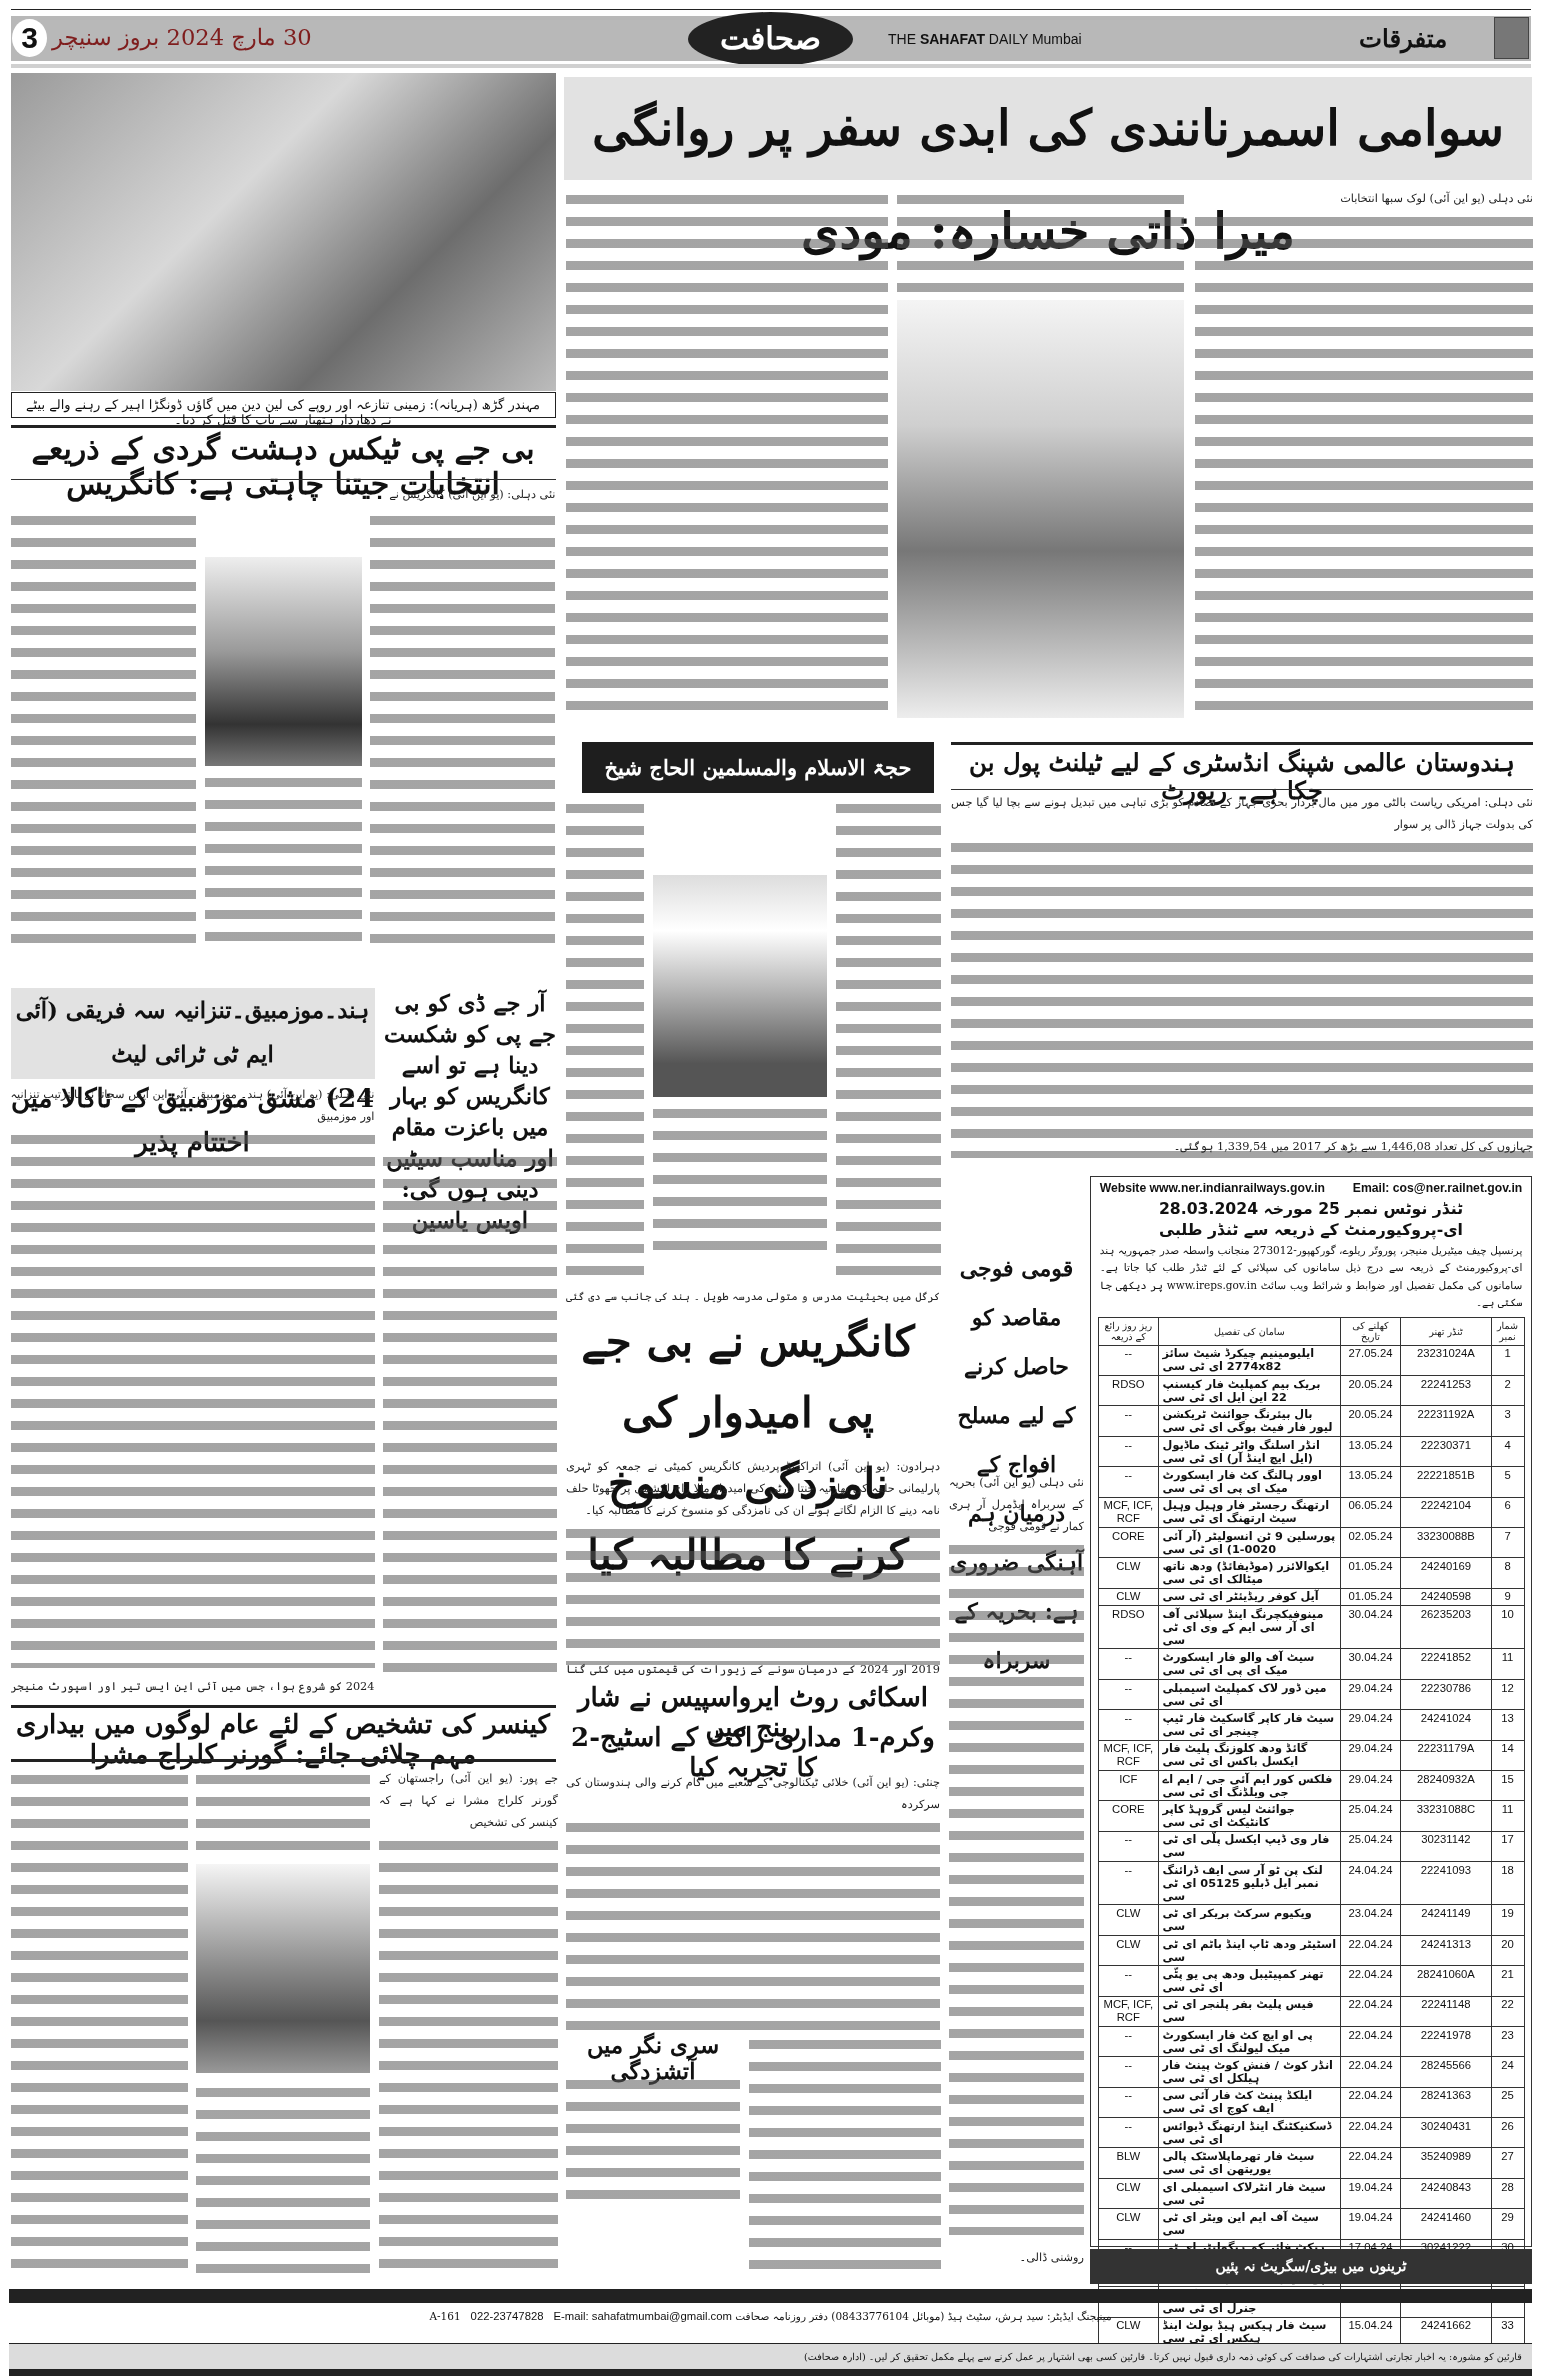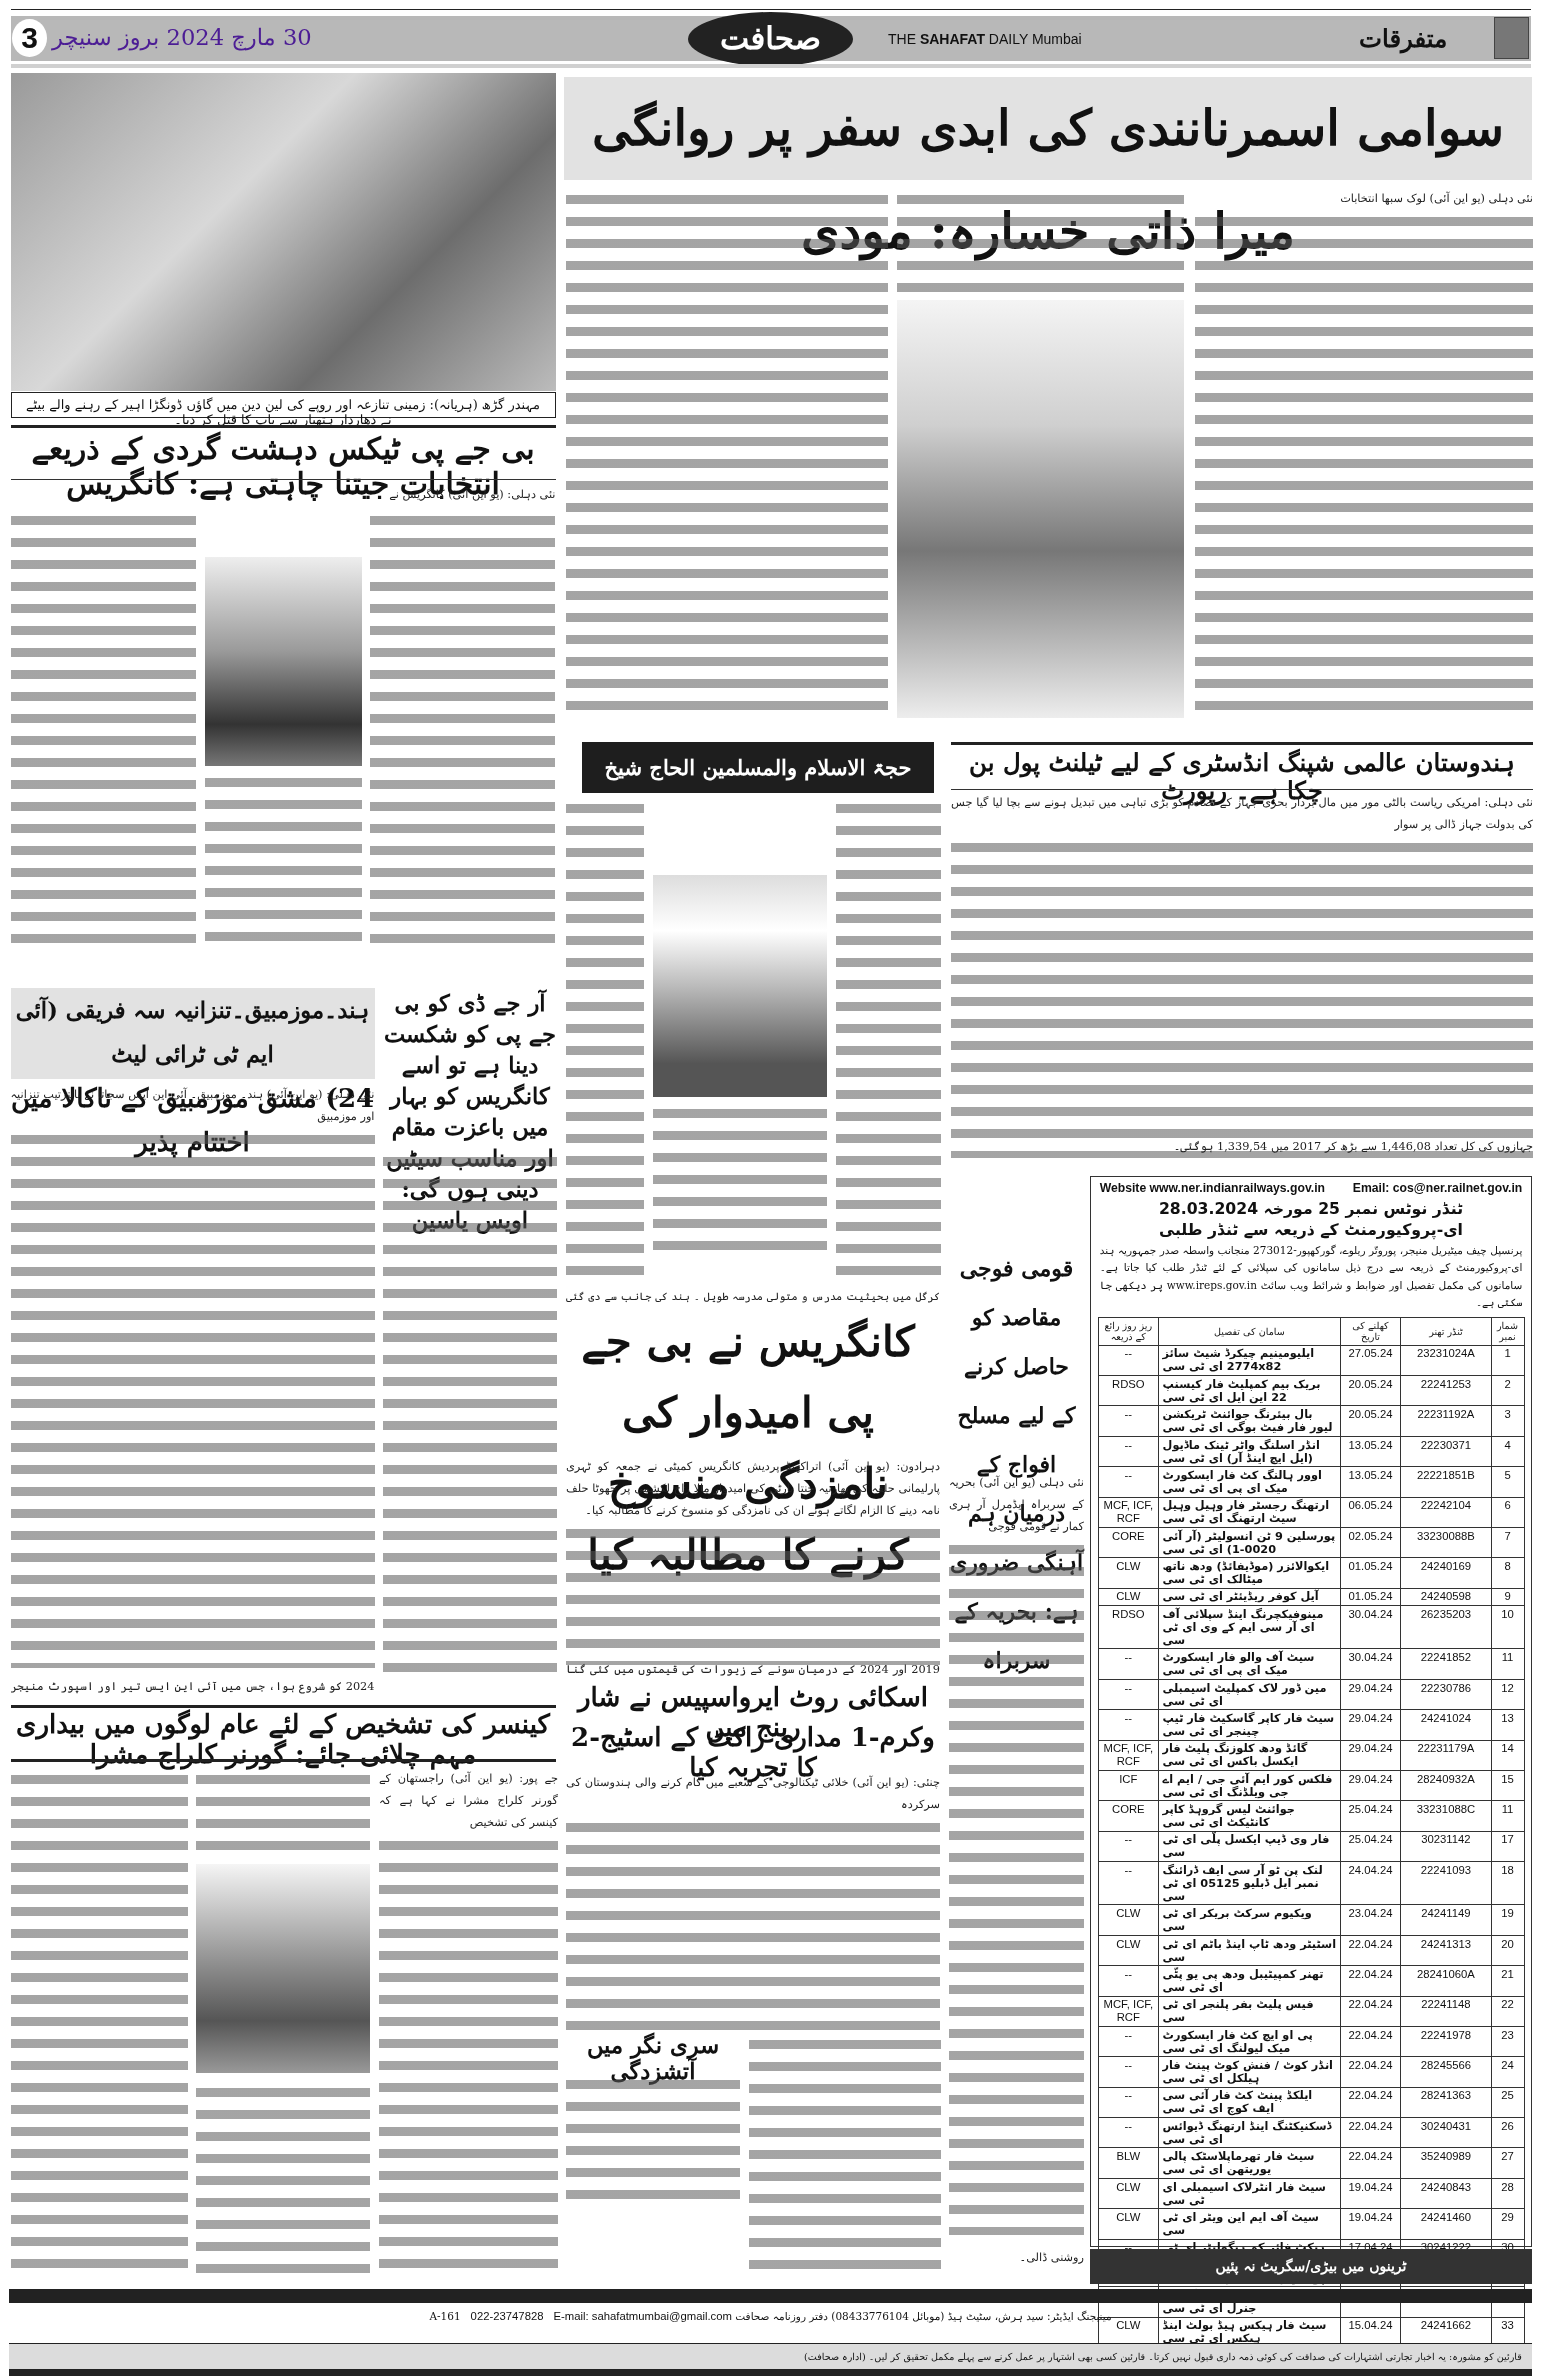--- a/index.html
+++ b/index.html
@@ -2,21 +2,21 @@
 <html style="font-size:14px"><head>
 <meta charset="utf-8">
 <style>
   * { box-sizing: border-box; margin: 0; padding: 0; }
   body { width: 1541px; height: 2377px; background: #fff; font-family: "DejaVu Sans", sans-serif; color: #111; position: relative; overflow: hidden; }
   .abs { position: absolute; }
   .urdu { direction: rtl; text-align: justify; font-family: "DejaVu Serif", serif; }
   .topline { left: 10.5px; right: 10.5px; top: 8.7px; height: 1.7px; background: #222; }
   .masthead { left: 10.5px; right: 10.5px; top: 15.7px; height: 45px; background: #b8b8b8; }
   .mh-pagenum { left: 12.2px; top: 19px; width: 35px; height: 38px; background: #fff; border-radius: 50%; font: bold 30px "Liberation Sans", sans-serif; text-align: center; line-height: 38px; color: #111; }
-  .mh-date { left: 52px; top: 24.4px; font: 22.6px "DejaVu Serif", serif; color: #4c1d95; direction: rtl; }
+  .mh-date { left: 52px; top: 24.4px; font: 22.6px "DejaVu Serif", serif; color: #7f1d1d; direction: rtl; }
   .mh-logo { left: 688px; top: 12.2px; width: 165px; height: 54px; background: #222; border-radius: 50%; color: #fff; font: bold 31px "DejaVu Serif", serif; text-align: center; line-height: 52px; }
   .mh-eng { left: 888px; top: 30.5px; font: 14px "Liberation Sans", sans-serif; color: #111; }
   .mh-eng b { font-weight: bold; }
   .mh-section { left: 1359px; top: 24.4px; font: bold 24.4px "DejaVu Serif", serif; color: #111; }
   .mh-emblem { left: 1494px; top: 17.4px; width: 35px; height: 42px; background: #777; border: 1.7px solid #444; }
   .subline { left: 10.5px; right: 10.5px; top: 64px; height: 3.5px; background: #d0d0d0; }
 
   .photo { background: linear-gradient(135deg,#9a9a9a,#d8d8d8 40%,#6d6d6d 70%,#bcbcbc); }
   .caption { border: 1.7px solid #222; background: #fff; font: 13px "DejaVu Serif", serif; direction: rtl; text-align: center; padding: 3.5px 7px; }
   .headline { direction: rtl; text-align: center; font-family: "DejaVu Serif", serif; font-weight: bold; color: #111; line-height: 1.15; }

